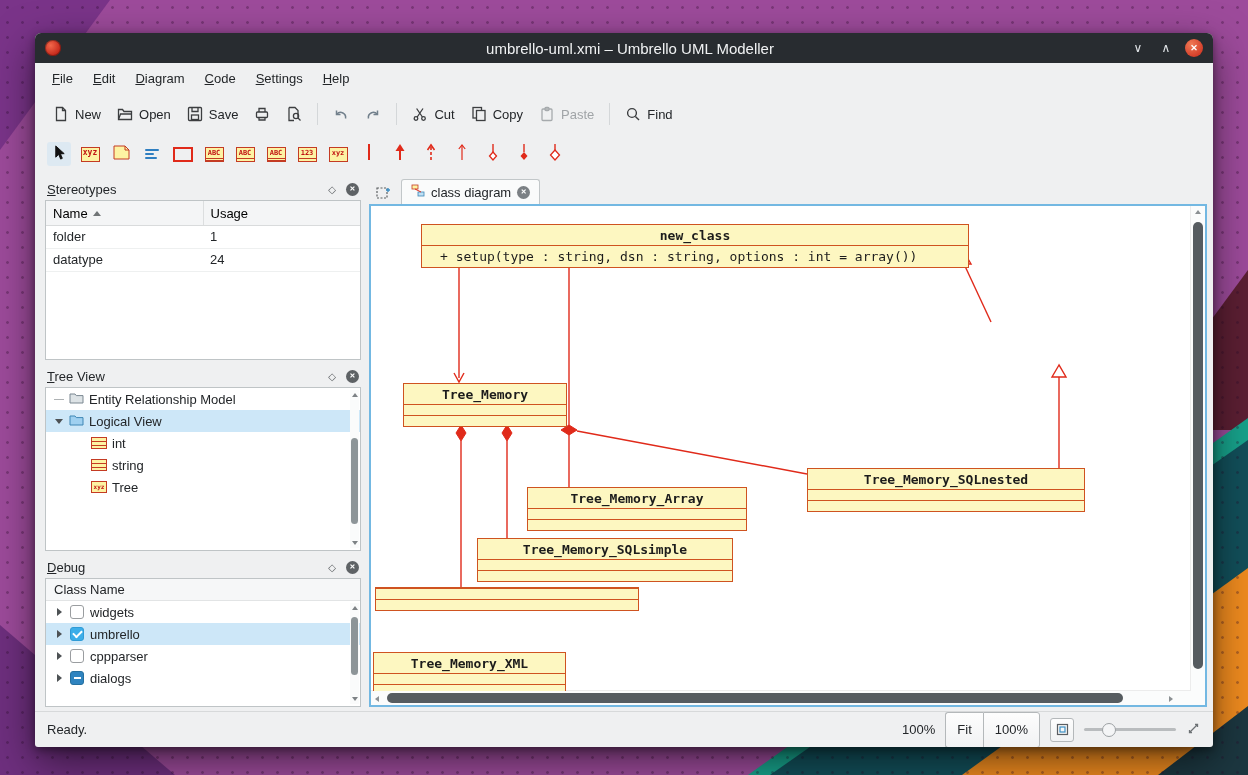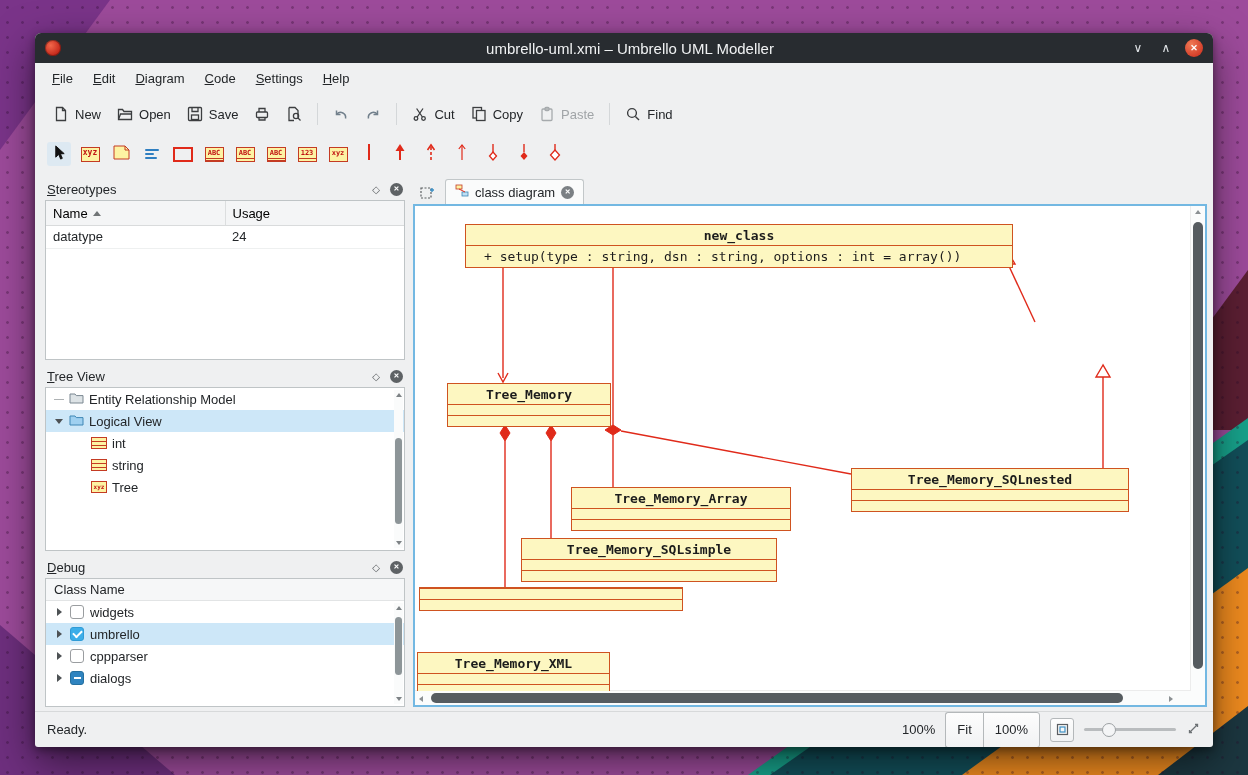--- a/index.html
+++ b/index.html
@@ -48,21 +48,21 @@
   .tool.selected{background:#dde9f2}
   .chip{width:19px;height:15px;background:#fdf3a3;border:1px solid #c43b23;display:flex;flex-direction:column;
         align-items:center;overflow:hidden;box-sizing:border-box}
   .chip .cg{font-size:7px;line-height:8px;color:#c01414;font-weight:bold;font-family:"DejaVu Sans Mono",monospace;padding-top:1px}
   .chip .cl{width:100%;height:0;border-top:1px solid #c43b23;margin-top:1px}
   .bars i{display:block;height:2px;background:#2f7fc1;margin:2px 0;border-radius:1px}
   .boxtool{width:16px;height:11px;border:2px solid #e02a1a}
 
   
   .content{flex:1;display:flex;padding:5px 6px 4px 10px;gap:8px;min-height:0}
-  .dock{width:360px;flex:0 0 auto;display:flex;flex-direction:column;gap:5px;min-height:0}
+  .dock{width:316px;flex:0 0 auto;display:flex;flex-direction:column;gap:5px;min-height:0}
   .panel{display:flex;flex-direction:column;min-height:0}
   .panel-header{height:22px;flex:0 0 auto;display:flex;align-items:center;font-size:13px;color:#232629;padding:0 2px}
   .panel-title{flex:1}
   .pic{width:16px;height:16px;display:flex;align-items:center;justify-content:center;color:#5c6063;font-size:10px}
   .pic-close{width:13px;height:13px;border-radius:50%;background:#5e6265;color:#fff;font-size:7px;font-weight:bold;
              display:flex;align-items:center;justify-content:center;margin-left:6px}
   .panel-body{flex:1;background:#fff;border:1px solid #bfc4c6;position:relative;overflow:hidden;min-height:0}
 
   
   .sthead{display:flex;height:24px;background:#f4f5f6;border-bottom:1px solid #d9dbdc;font-size:13px}
@@ -406,20 +406,24 @@
           <div class="sthead">
             <div class="sth">
               <span>Name</span>
               <span class="sort-up"></span>
             </div>
             <div class="sth">
               <span>Usage</span>
             </div>
           </div>
           <div class="strow">
+            <div class="std">folder</div>
+            <div class="std">1</div>
+          </div>
+          <div class="strow">
             <div class="std">datatype</div>
             <div class="std">24</div>
           </div>
         </div>
       </div>
 
       <div class="panel" style="height:186px">
         <div class="panel-header">
           <span class="panel-title"><span style="text-decoration: underline;">T</span><span>r</span><span>e</span><span>e</span><span> </span><span>V</span><span>i</span><span>e</span><span>w</span></span>
           <span class="pic">◇</span>

